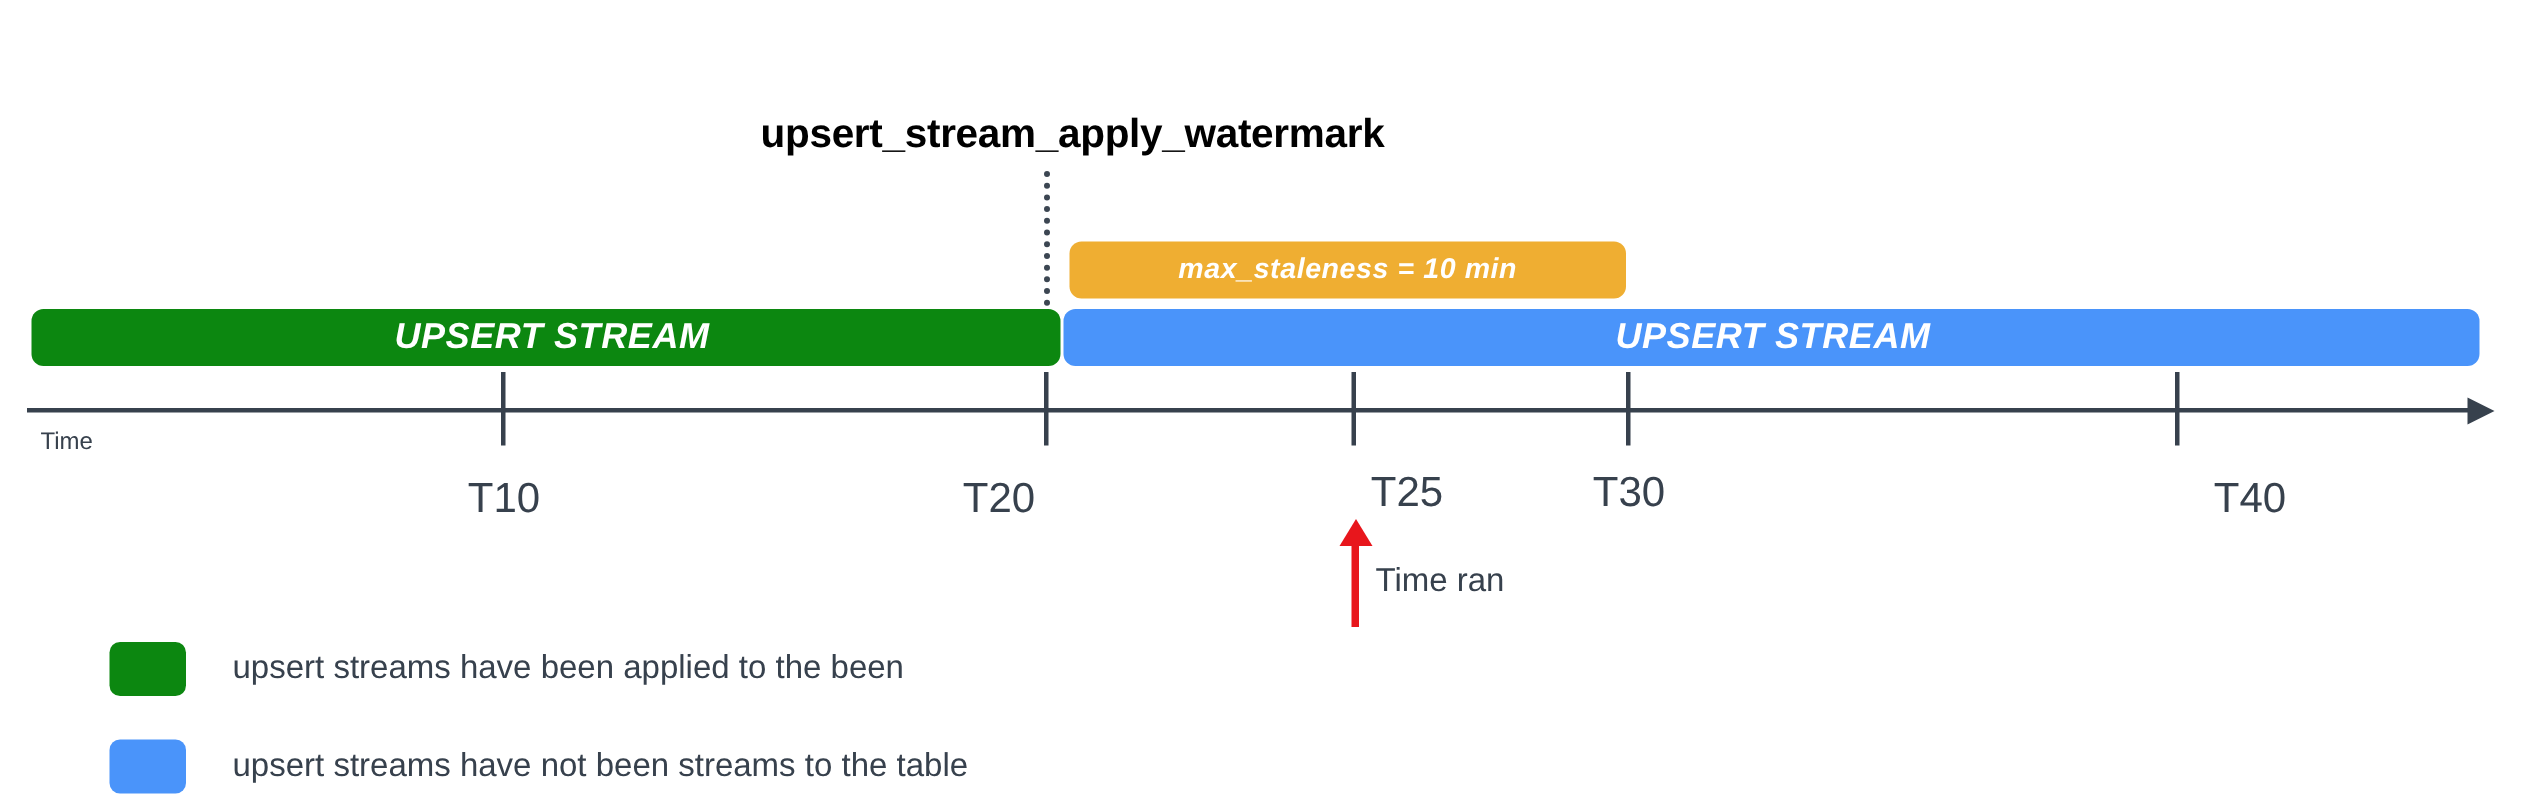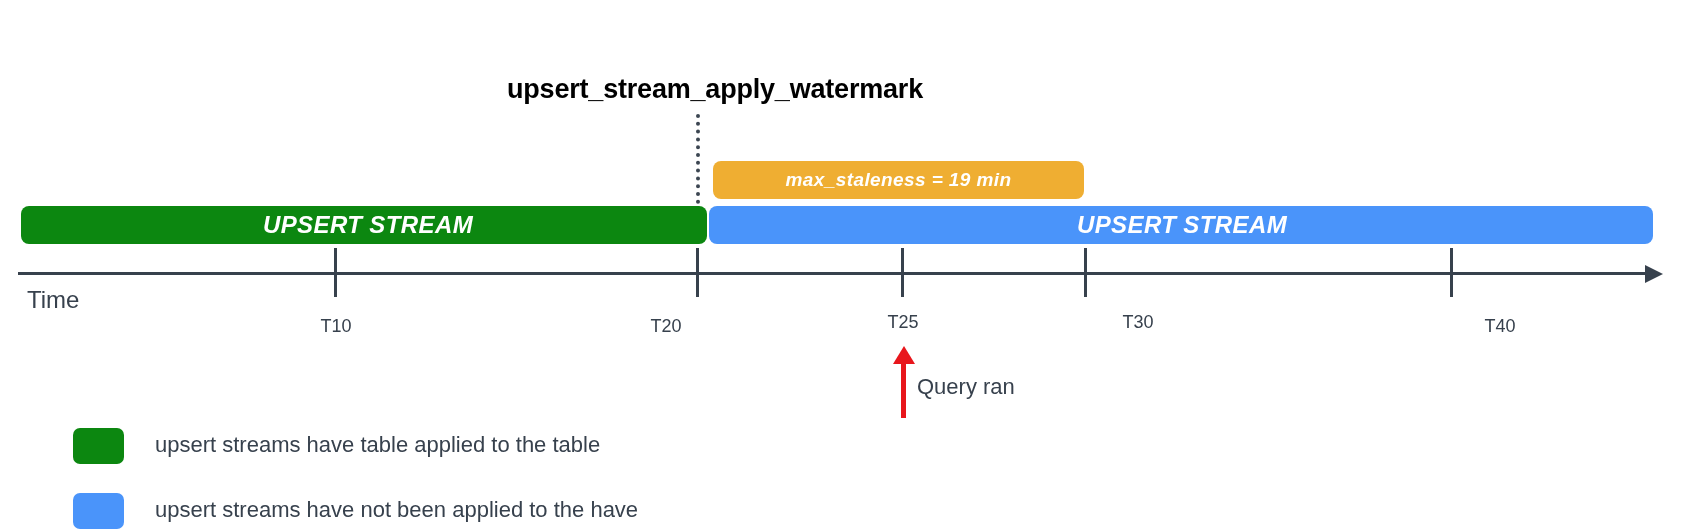--- a/index.html
+++ b/index.html
@@ -108,36 +108,36 @@
     top: 225px;
     width: 0; height: 0;
     border-top: 9px solid transparent;
     border-bottom: 9px solid transparent;
     border-left: 18px solid #37414d;
   }
   .axis-title {
     position: absolute;
     left: 27px;
     top: 246px;
-    font-size: 24px;
+    font-size: 16px;
     color: #37414d;
     white-space: nowrap;
   }
 
   .tick {
     position: absolute;
     top: 208px;
     width: 3px;
     height: 49px;
     background: #37414d;
   }
   .tick-label {
     position: absolute;
     top: 276px;
-    font-size: 18px;
+    font-size: 28px;
     color: #37414d;
     transform: translateX(-50%);
     white-space: nowrap;
   }
 
   
   .query-arrow-shaft {
     position: absolute;
     left: 901px;
     top: 320px;
@@ -186,21 +186,21 @@
 </head>
 <body>
 
 <div class="canvas">
 
   <div class="title">upsert_stream_apply_watermark</div>
 
   <div class="watermark-line"></div>
 
   <div class="bar bar-staleness">
-    <span class="bar-label">max_staleness = 19 min</span>
+    <span class="bar-label">max_staleness = 10 min</span>
   </div>
 
   <div class="bar bar-green">
     <span class="bar-label">UPSERT STREAM</span>
   </div>
 
   <div class="bar bar-blue">
     <span class="bar-label">UPSERT STREAM</span>
   </div>
 
@@ -208,35 +208,35 @@
   <div class="axis-arrow"></div>
   <div class="axis-title">Time</div>
 
   <div class="tick" style="left:334px"></div>
   <div class="tick-label" style="left:336px">T10</div>
 
   <div class="tick" style="left:696px"></div>
   <div class="tick-label" style="left:666px">T20</div>
 
   <div class="tick" style="left:901px"></div>
-  <div class="tick-label" style="left:903px;top:272px">T25</div>
+  <div class="tick-label" style="left:938px;top:272px">T25</div>
 
   <div class="tick" style="left:1084px"></div>
-  <div class="tick-label" style="left:1138px;top:272px">T30</div>
+  <div class="tick-label" style="left:1086px;top:272px">T30</div>
 
   <div class="tick" style="left:1450px"></div>
   <div class="tick-label" style="left:1500px">T40</div>
 
   <div class="query-arrow-shaft"></div>
   <div class="query-arrow-head"></div>
-  <div class="query-label">Query ran</div>
+  <div class="query-label">Time ran</div>
 
   <div class="legend-row-1">
     <div class="legend-swatch"></div>
-    <div class="legend-text">upsert streams have table applied to the table</div>
+    <div class="legend-text">upsert streams have been applied to the been</div>
   </div>
 
   <div class="legend-row-2">
     <div class="legend-swatch"></div>
-    <div class="legend-text">upsert streams have not been applied to the have</div>
+    <div class="legend-text">upsert streams have not been streams to the table</div>
   </div>
 
 </div>
 
 </body></html>

